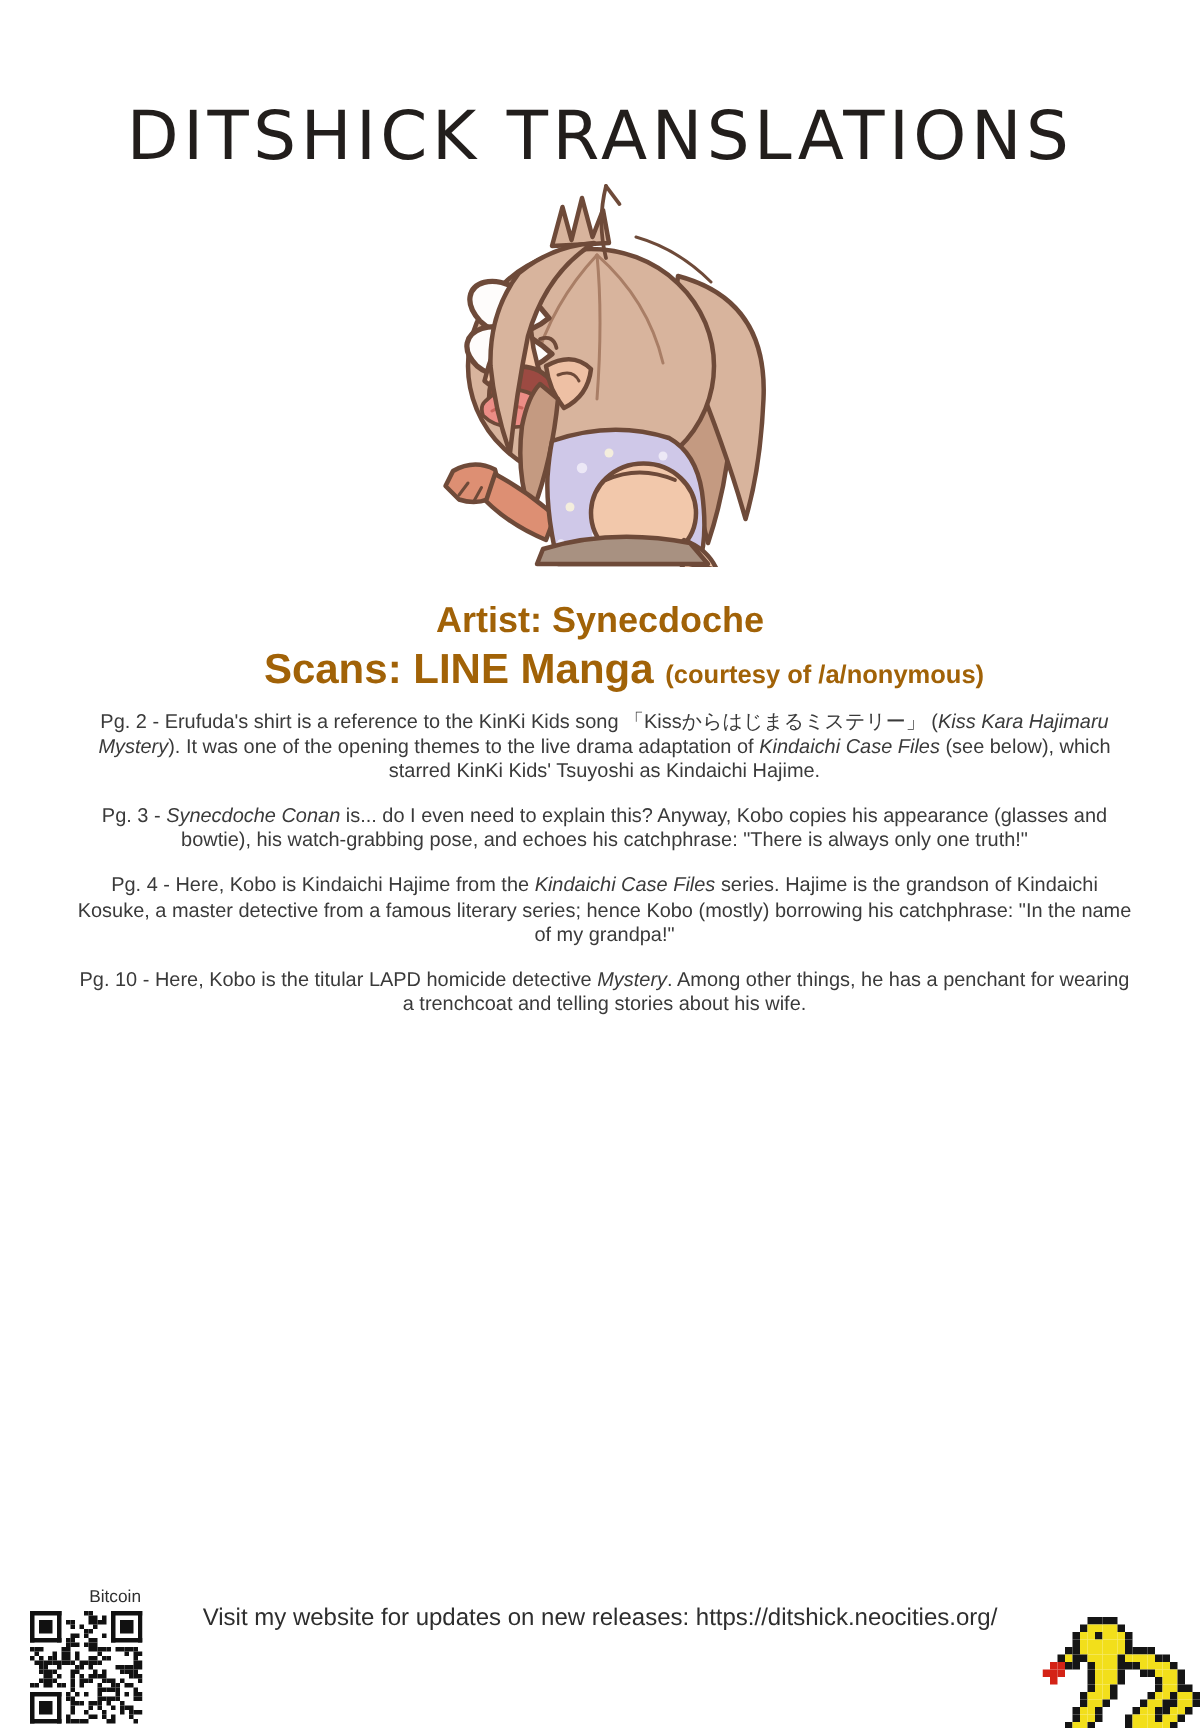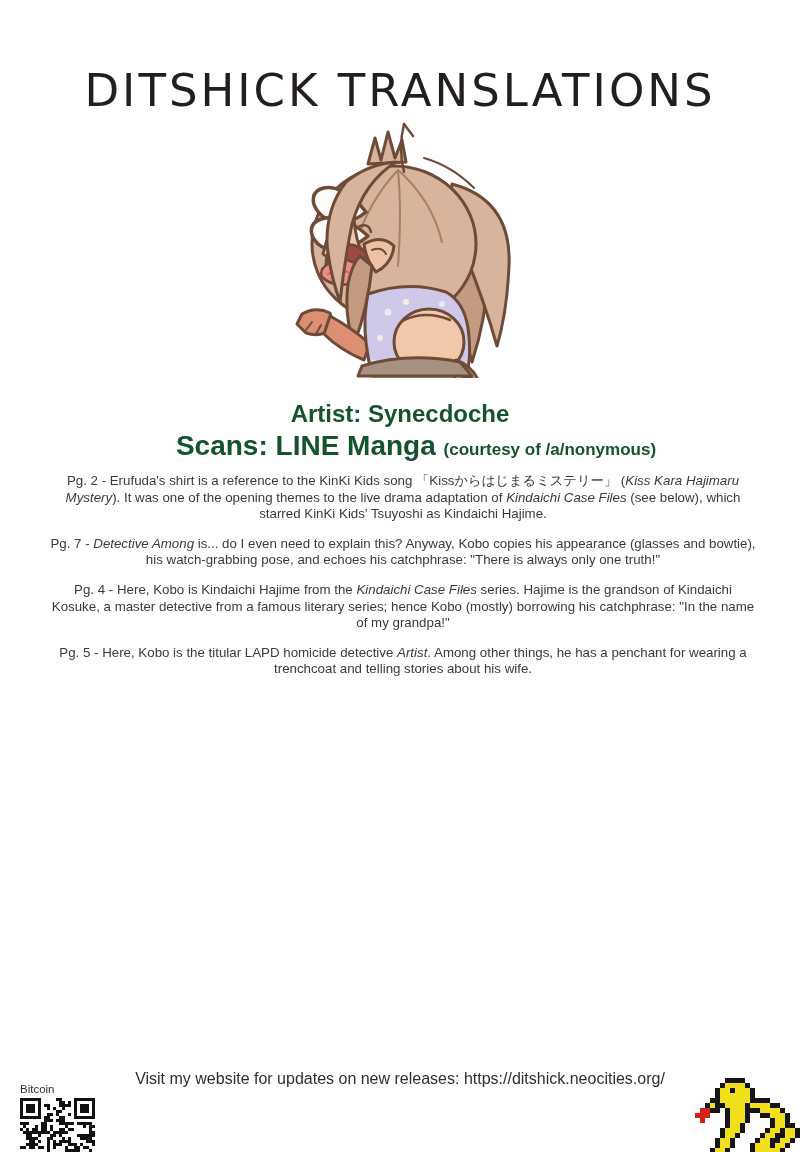--- a/index.html
+++ b/index.html
@@ -9,40 +9,40 @@
   .title{
     position:absolute;top:34px;left:0;width:100%;
     text-align:center;
     font-family:"DejaVu Sans",sans-serif;
     font-size:45px;font-weight:500;letter-spacing:3px;
     color:#221e1c;white-space:nowrap;
   }
 
   .illo{position:absolute;left:276px;top:116px;width:260px;height:262px;}
 
-  .credits{position:absolute;top:399px;left:0;width:100%;text-align:center;color:#14532d;}
+  .credits{position:absolute;top:399px;left:0;width:100%;text-align:center;color:#a16207;}
   .credits .artist{font-size:24px;font-weight:bold;line-height:30px;}
   .credits .scans{font-size:28px;font-weight:bold;line-height:34px;margin-left:32px;}
   .credits .scans .small{font-size:17px;font-weight:bold;}
 
   .notes{
     position:absolute;top:473px;left:44px;width:712px;
     text-align:center;color:#3a3a3a;
     font-size:13.3px;line-height:16.6px;
   }
   .notes p{margin:0 0 13px 6px;}
 
   .footer-lines{
     position:absolute;top:1068px;left:0;width:100%;
     text-align:center;color:#2e2e2e;
     font-size:16px;line-height:22.5px;
   }
 
   .qr-wrap{position:absolute;left:20px;top:1059px;width:80px;}
-  .qr-label{font-size:11.5px;color:#2e2e2e;text-align:left;width:74px;margin-bottom:3px;margin-top:24px;}
+  .qr-label{font-size:11.5px;color:#2e2e2e;text-align:right;width:74px;margin-bottom:3px;}
   #qr-svg{display:block;}
 
   #snake-svg{position:absolute;left:695px;top:1078px;display:block;}
 </style>
 </head>
 <body>
 
 <div class="page">
 
   <h1 class="title">DITSHICK TRANSLATIONS</h1>
@@ -120,23 +120,23 @@
   <div class="credits">
     <div class="artist">Artist: Synecdoche</div>
     <div class="scans">
       <span>Scans: LINE Manga</span>
       <span class="small">(courtesy of /a/nonymous)</span>
     </div>
   </div>
 
   <div class="notes">
     <p><span>Pg. 2 - Erufuda's shirt is a reference to the KinKi Kids song 「Kissからはじまるミステリー」 (</span><i>Kiss Kara Hajimaru Mystery</i><span>). It was one of the opening themes to the live drama adaptation of </span><i>Kindaichi Case Files</i><span> (see below), which starred KinKi Kids' Tsuyoshi as Kindaichi Hajime.</span></p>
-    <p><span>Pg. 7 - </span><i>Detective Among</i><span> is... do I even need to explain this? Anyway, Kobo copies his appearance (glasses and bowtie), his watch-grabbing pose, and echoes his catchphrase: "There is always only one truth!"</span></p>
+    <p><span>Pg. 3 - </span><i>Synecdoche Conan</i><span> is... do I even need to explain this? Anyway, Kobo copies his appearance (glasses and bowtie), his watch-grabbing pose, and echoes his catchphrase: "There is always only one truth!"</span></p>
     <p><span>Pg. 4 - Here, Kobo is Kindaichi Hajime from the </span><i>Kindaichi Case Files</i><span> series. Hajime is the grandson of Kindaichi Kosuke, a master detective from a famous literary series; hence Kobo (mostly) borrowing his catchphrase: "In the name of my grandpa!"</span></p>
-    <p><span>Pg. 5 - Here, Kobo is the titular LAPD homicide detective </span><i>Artist</i><span>. Among other things, he has a penchant for wearing a trenchcoat and telling stories about his wife.</span></p>
+    <p><span>Pg. 10 - Here, Kobo is the titular LAPD homicide detective </span><i>Mystery</i><span>. Among other things, he has a penchant for wearing a trenchcoat and telling stories about his wife.</span></p>
   </div>
 
   <div class="footer-lines">
     <div><span>Visit my website for updates on new releases: https://ditshick.neocities.org/</span></div>
   </div>
 
   <div class="qr-wrap">
     <div class="qr-label">Bitcoin</div>
     <svg id="qr-svg" width="75" height="78" aria-hidden="true">
         <rect x="0" y="0" width="21" height="3" fill="#111111"></rect>

